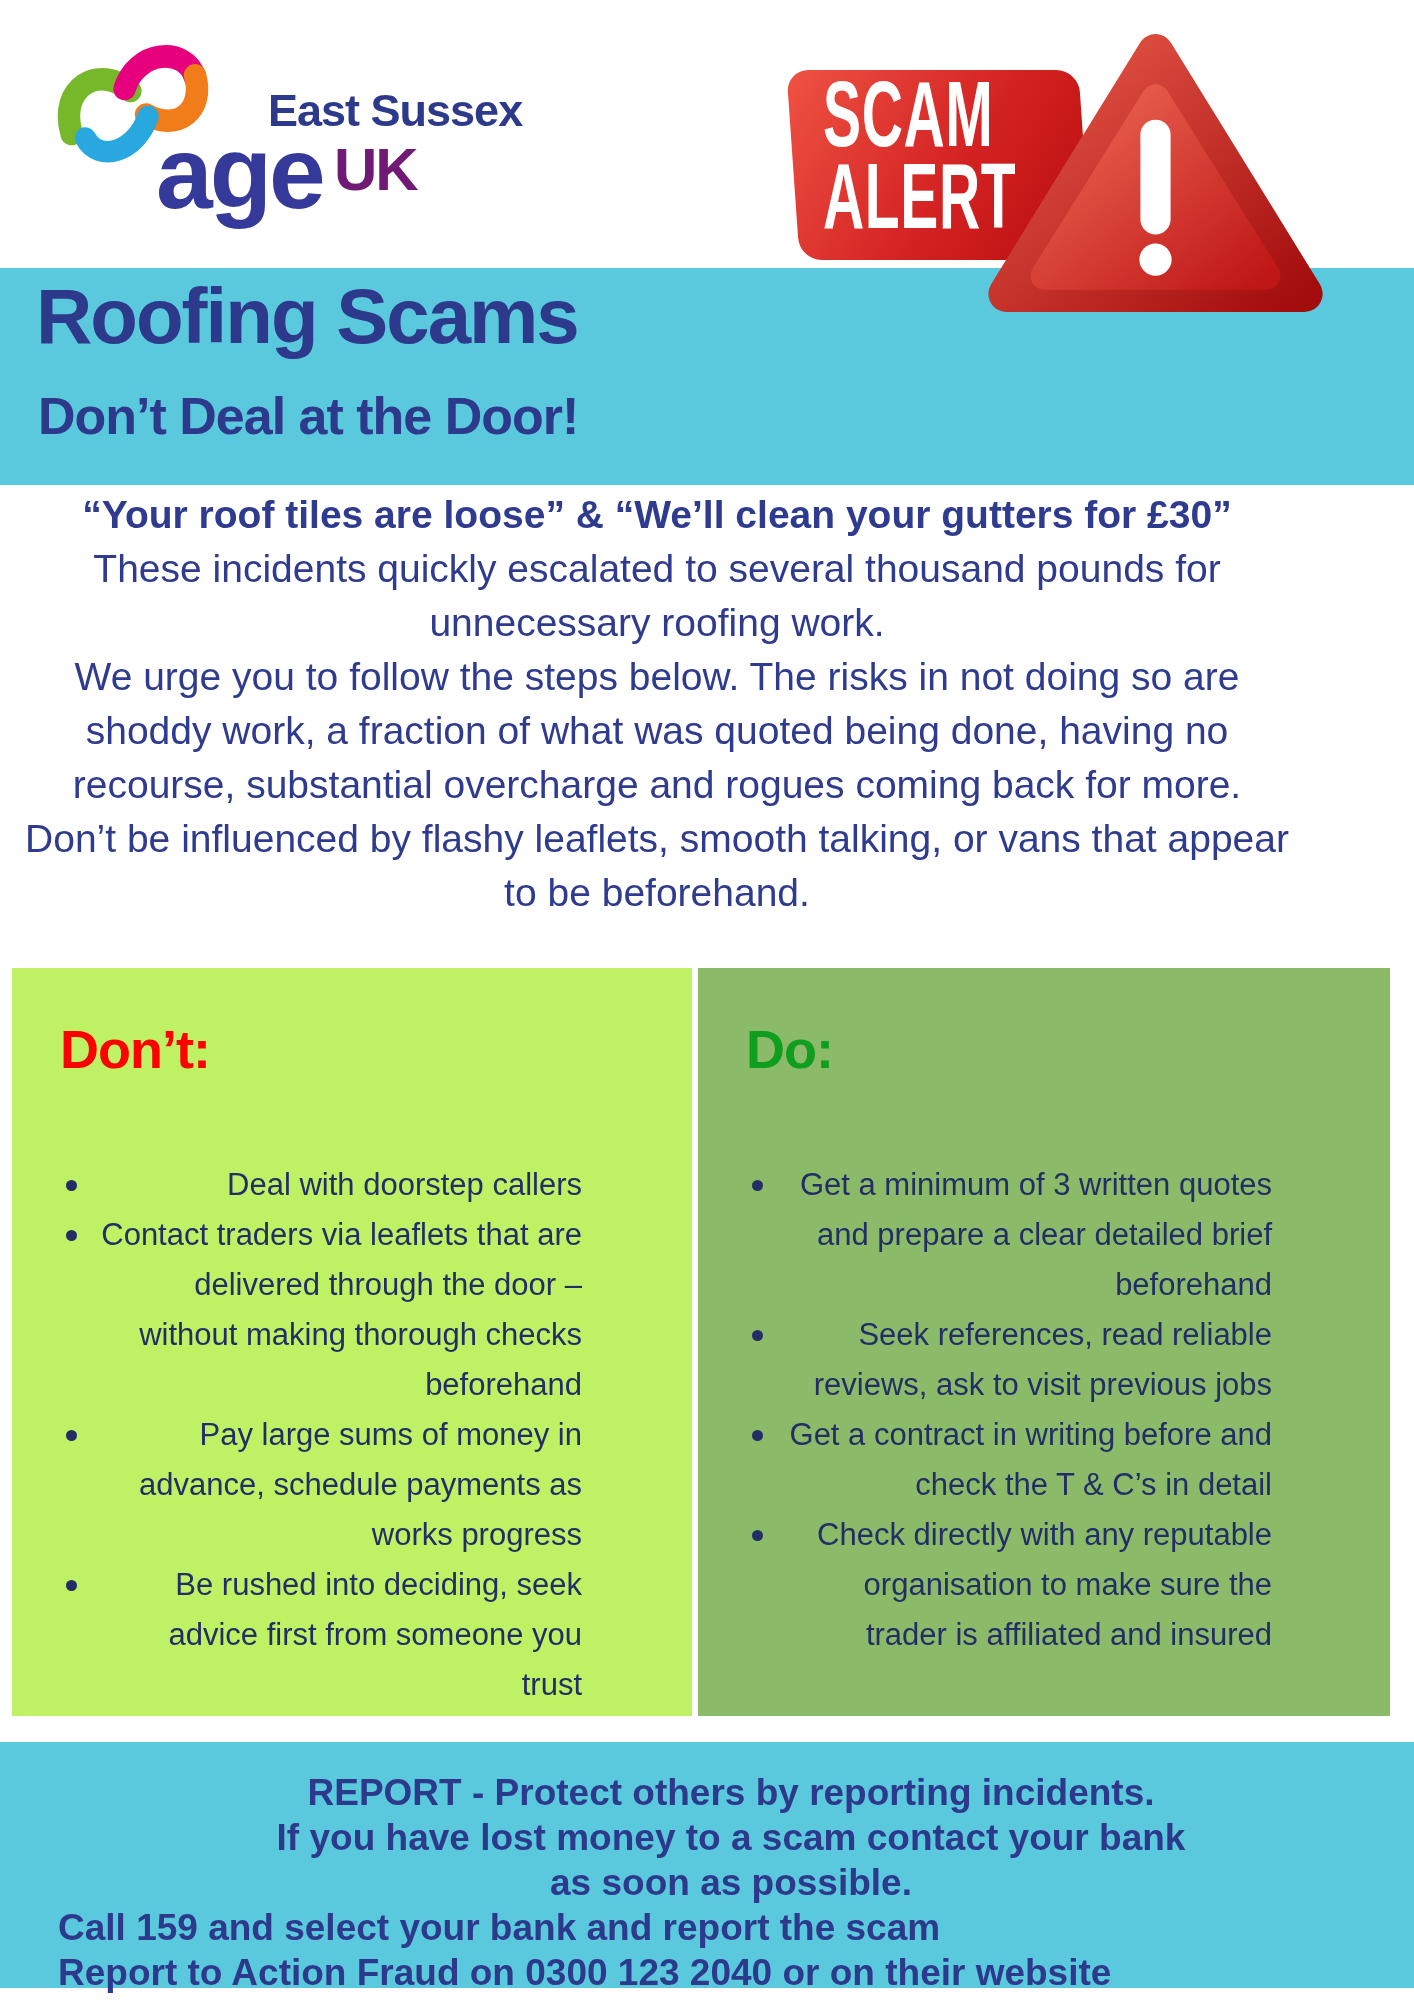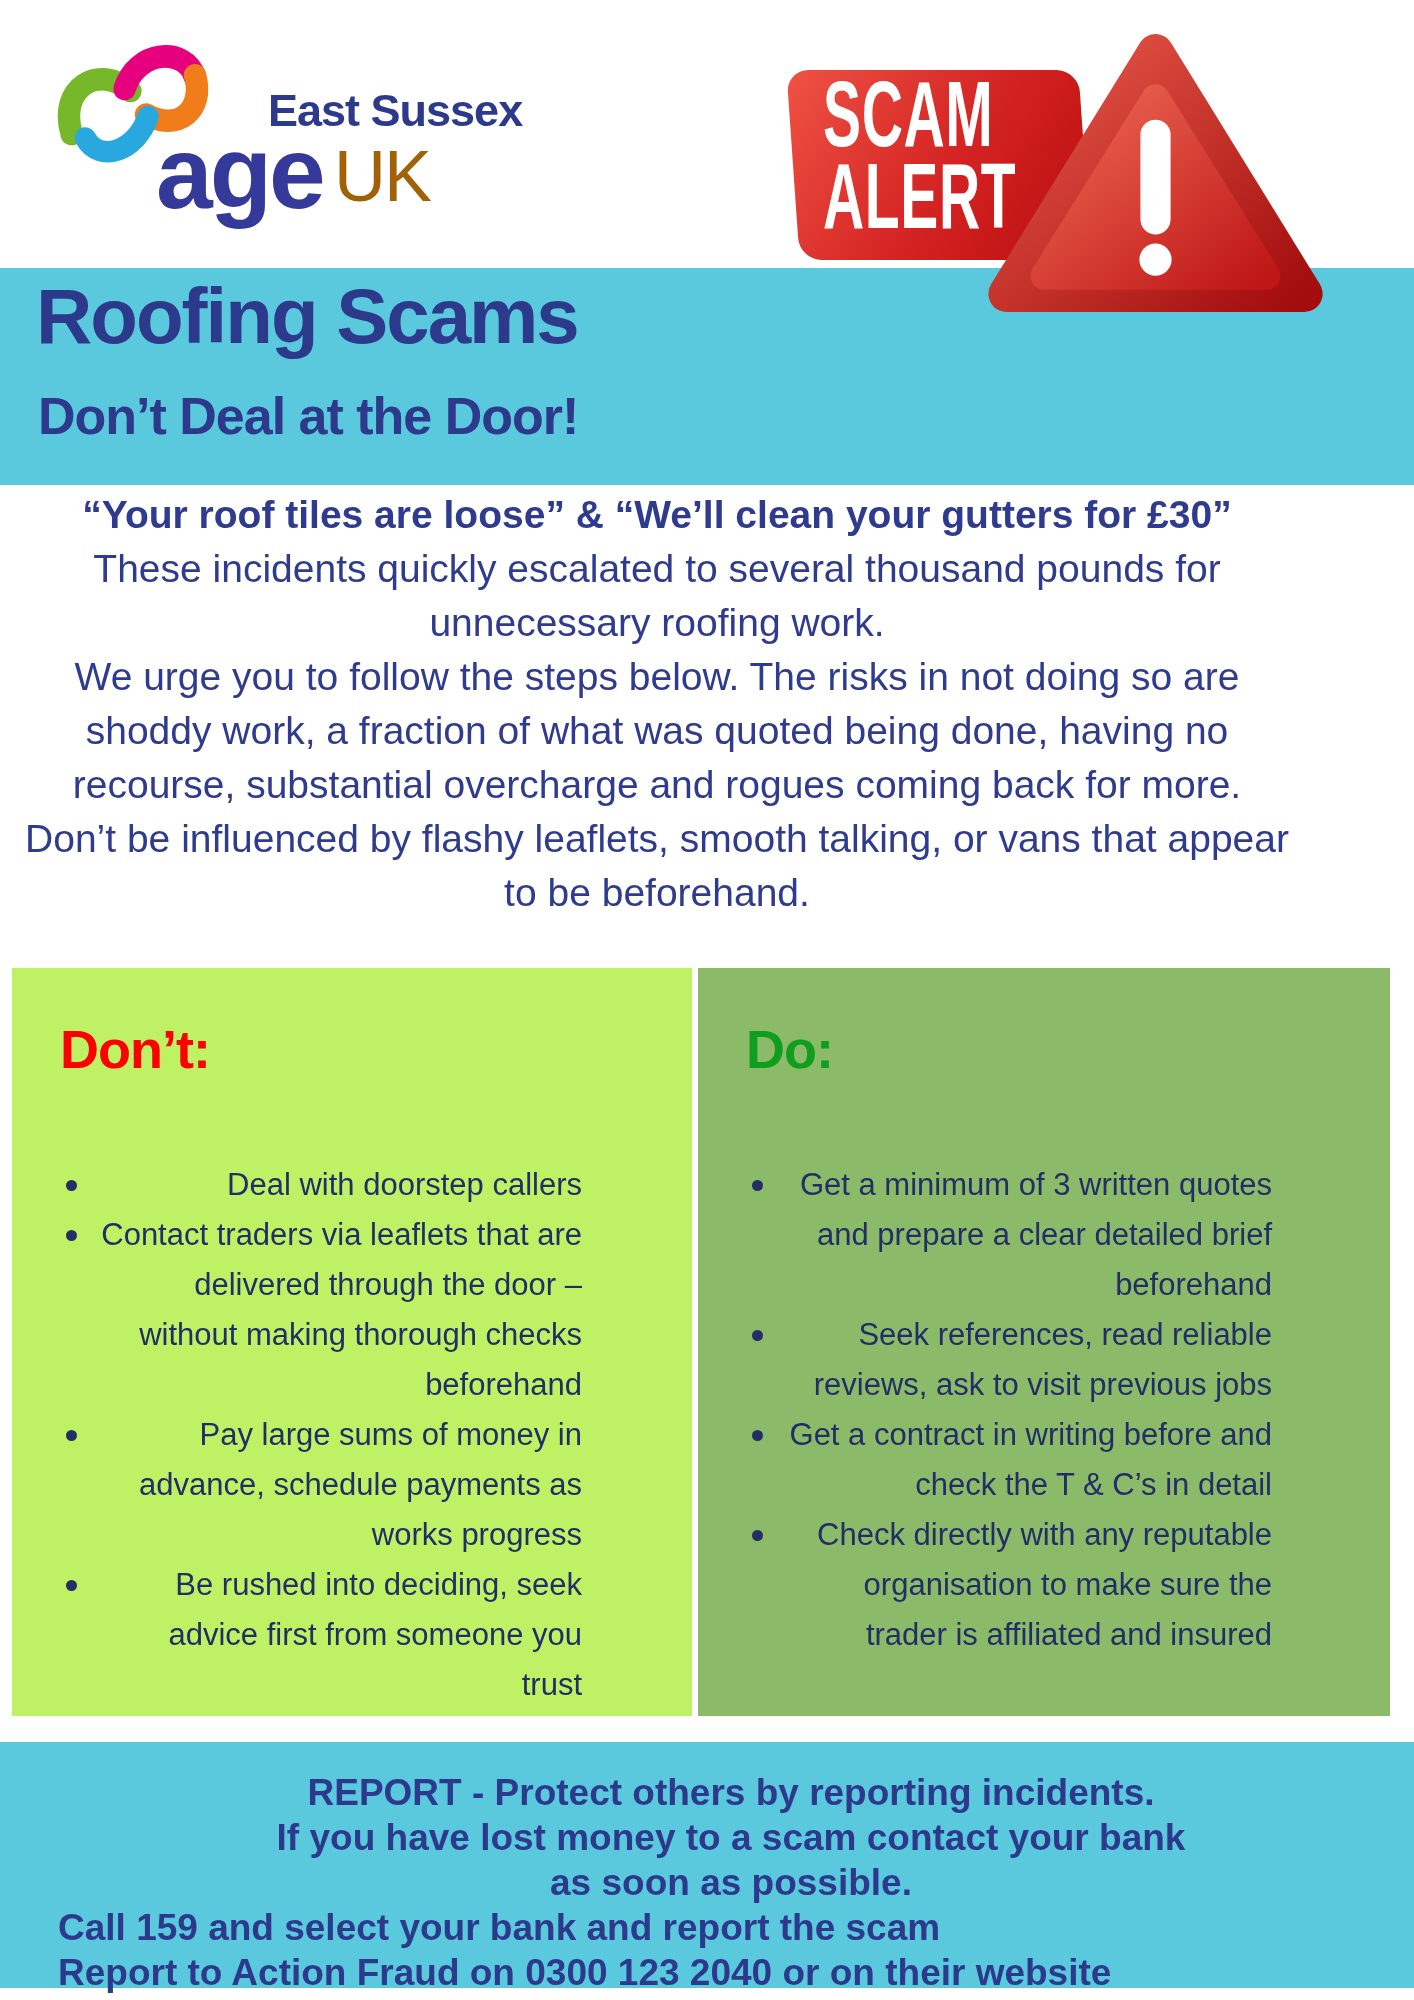--- a/index.html
+++ b/index.html
@@ -6,22 +6,22 @@
   .page{position:relative;width:1414px;height:2000px;background:#ffffff;overflow:hidden;
         font-family:"Liberation Sans","DejaVu Sans",sans-serif;}
 
   
   .logo{position:absolute;left:0;top:0;width:560px;height:270px;}
   .ribbon{position:absolute;left:56px;top:38px;}
   .logo-region{position:absolute;left:268px;top:68px;font-size:45px;font-weight:bold;
                color:#2d3a8c;letter-spacing:-1px;line-height:1;margin-top:20px;}
   .logo-age{position:absolute;left:156px;top:122px;font-size:102px;font-weight:bold;
             color:#35399a;letter-spacing:-3px;line-height:1;}
-  .logo-uk{position:absolute;left:334px;top:140px;font-size:72px;font-weight:normal;
-           color:#a16207;letter-spacing:-2px;line-height:1;}
+  .logo-uk{position:absolute;left:334px;top:140px;font-size:60px;font-weight:bold;
+           color:#701a75;letter-spacing:-2px;line-height:1;}
 
   
   .scam-badge{position:absolute;left:793px;top:70px;width:292px;height:190px;z-index:2;}
   .scam-badge::before{content:"";position:absolute;inset:0;border-radius:22px;
       background:linear-gradient(125deg,#ef5344 0%,#d32222 55%,#b90d0d 100%);
       transform:skewX(4deg);}
   .badge-text{position:relative;padding:8px 0 0 30px;}
   .badge-line{font-size:92px;font-weight:bold;color:#ffffff;line-height:0.8;
       transform:scaleX(0.62);transform-origin:left center;letter-spacing:1px;white-space:nowrap;}
   .badge-line+.badge-line{margin-top:8px;}

